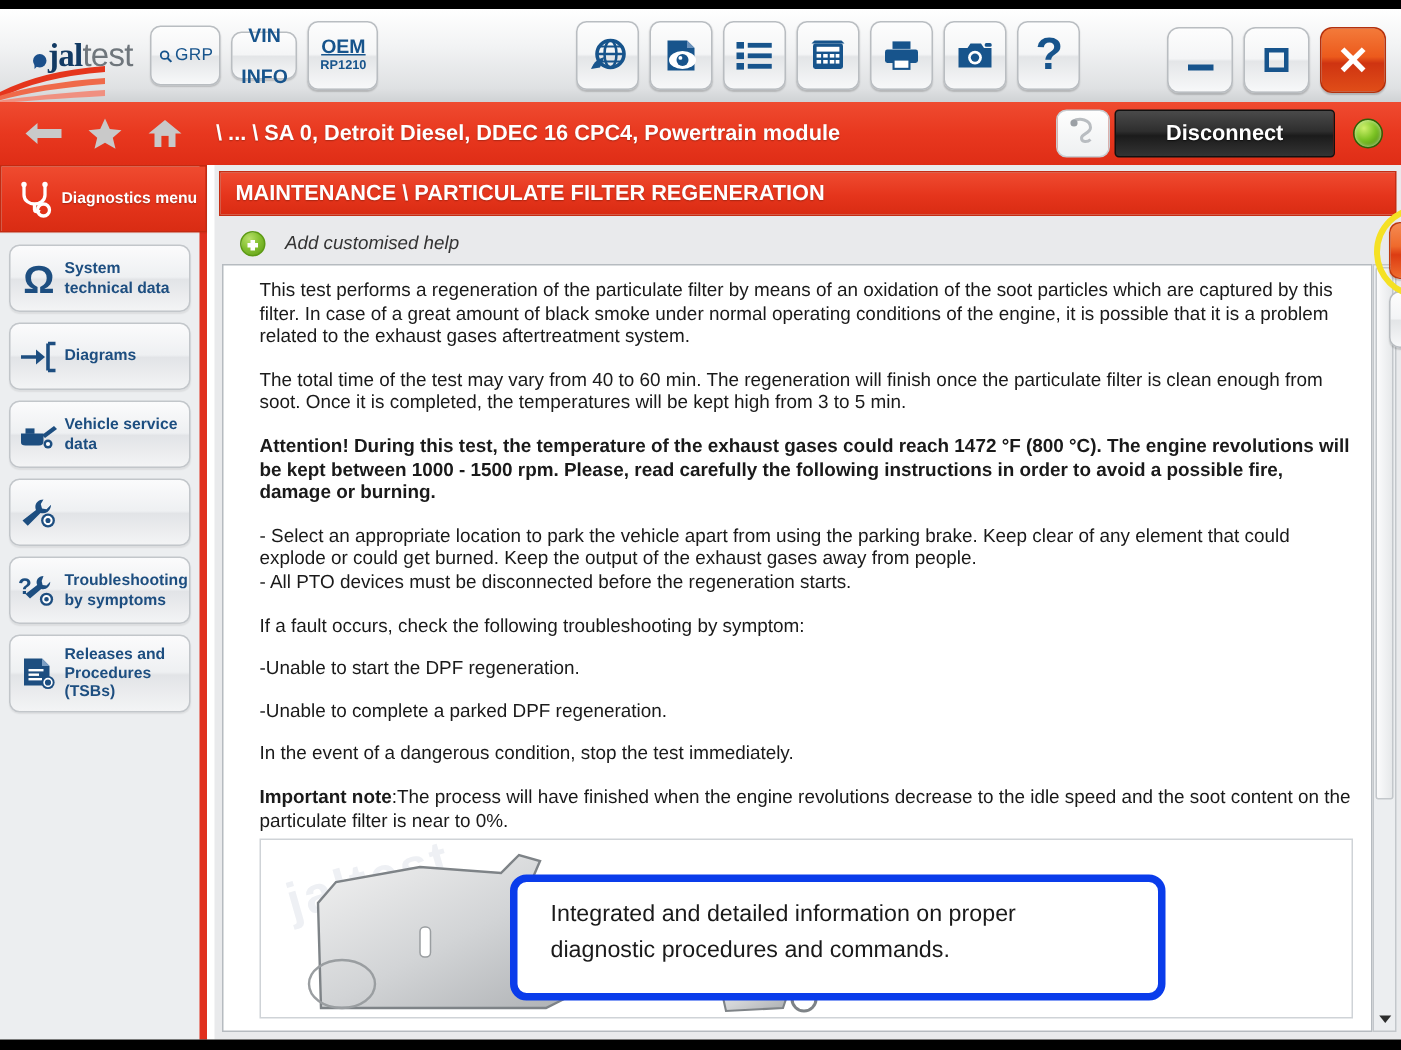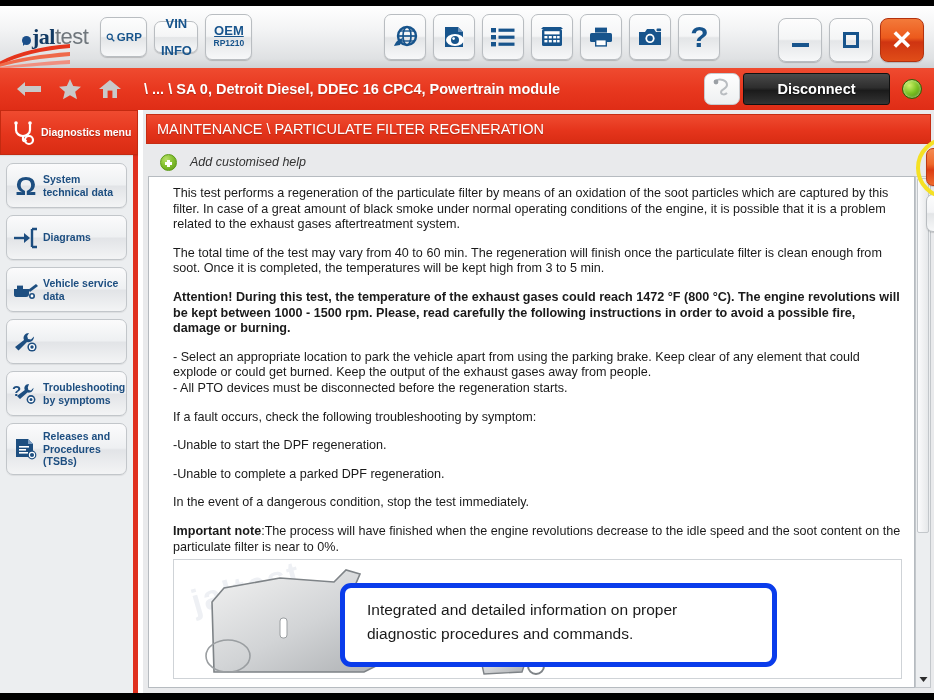--- a/index.html
+++ b/index.html
@@ -48,21 +48,21 @@
     background: linear-gradient(to bottom, #fdfdfd 0%, #f4f5f6 48%, #e3e5e7 52%, #f7f8f9 100%);
     border: 1px solid #b9bdc1;
     border-radius: 7px;
     box-shadow: 0 1px 1px rgba(0,0,0,.18);
     display: flex; flex-direction: column;
     align-items: center; justify-content: center;
     cursor: pointer;
     color: #17548c;
   }
   .tbtn.sq { width: 42px; height: 46px; margin-right: 7px; }
-  .tbtn.grp { width: 47px; height: 40px; font-size: 11.5px; font-weight: bold; letter-spacing: .2px;}
+  .tbtn.grp { width: 47px; height: 40px; font-size: 11.5px; font-weight: normal; letter-spacing: .2px;}
   .tbtn.vin { width: 44px; height: 32px; font-size: 13px; font-weight: bold; line-height: 14px; gap: 13px; }
   .tbtn.oem { width: 47px; height: 46px; font-weight: bold; line-height: 13px; }
   .tbtn.oem .o1 { font-size: 13px; text-decoration: underline; }
   .tbtn.oem .o2 { font-size: 8.5px; }
   .grp-wrap { display:flex; align-items:center; gap:7px; }
 
   .icon-group { display: flex; align-items: center; margin-left: 132px; }
   .tbtn svg { display: block; }
 
   .wbtns { position: absolute; right: 10px; top: 12px; display: flex; align-items: center; }
@@ -154,21 +154,21 @@
     width: 791px; height: 583px;
     background: #e9eaec;
   }
   .sectionbar {
     position: absolute; left: 3px; top: 4px; width: 785px; height: 30px;
     background: linear-gradient(to bottom, #ef4b30 0%, #e5351c 55%, #d92c13 100%);
     border: 1px solid #c62d13;
     display: flex; align-items: center;
   }
   .sectionbar .t {
-    color: #fff; font-size: 14.5px; font-weight: normal; margin-left: 10px;
+    color: #fff; font-size: 14.5px; font-weight: bold; margin-left: 10px;
     text-shadow: 0 1px 1px rgba(0,0,0,.25);
   }
   .helprow {
     position: absolute; left: 3px; top: 38px; width: 785px; height: 28px;
     display: flex; align-items: center; cursor: pointer;
   }
   .plusico {
     width: 17px; height: 17px; border-radius: 50%; margin-left: 14px;
     background: radial-gradient(circle at 35% 28%, #b9e06a 0%, #86c233 45%, #5d9a14 100%);
     border: 1px solid #5c9a14;

